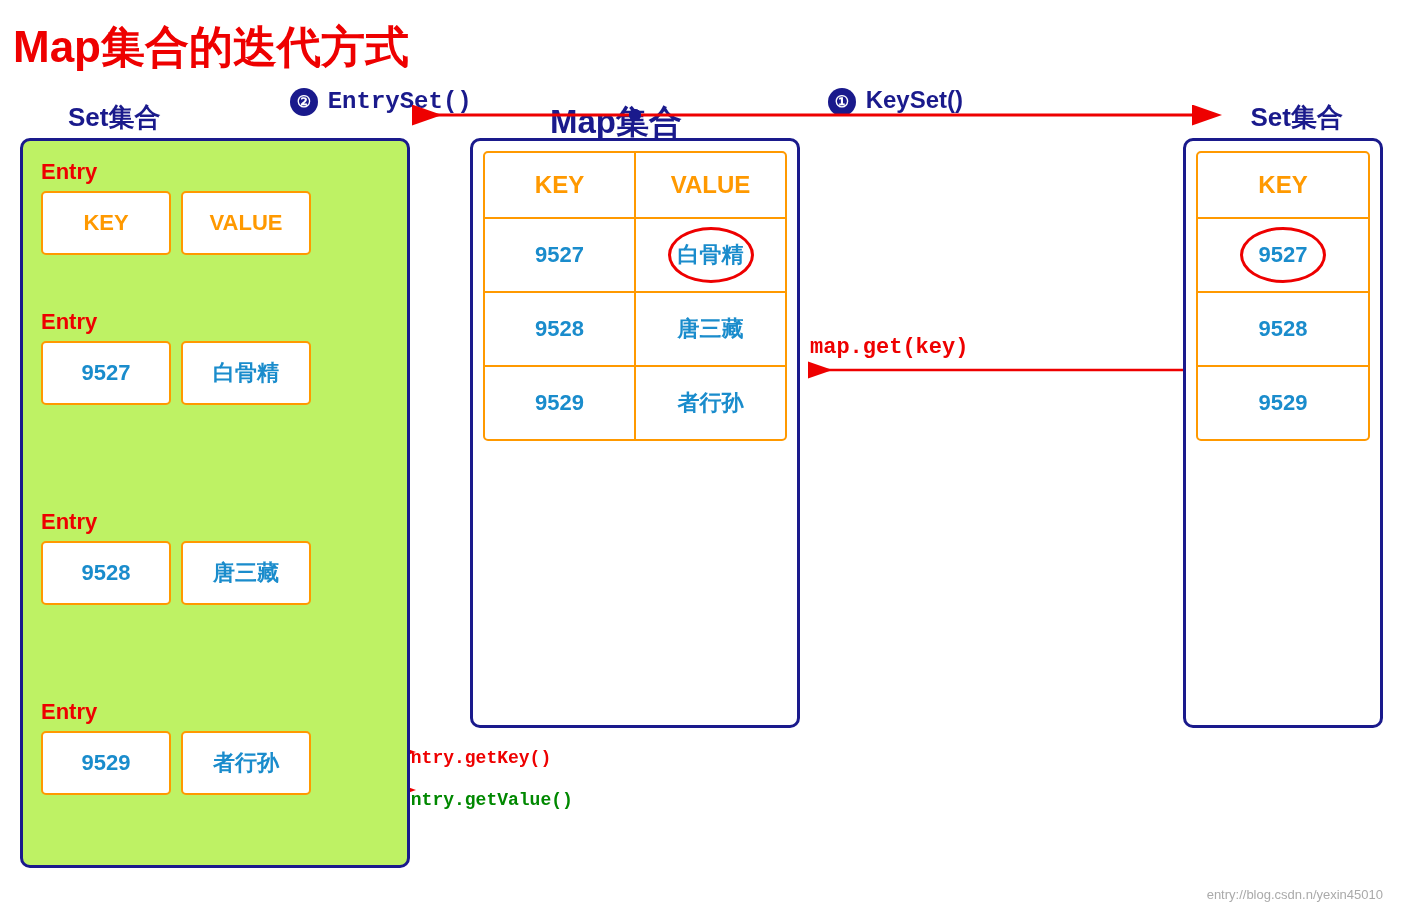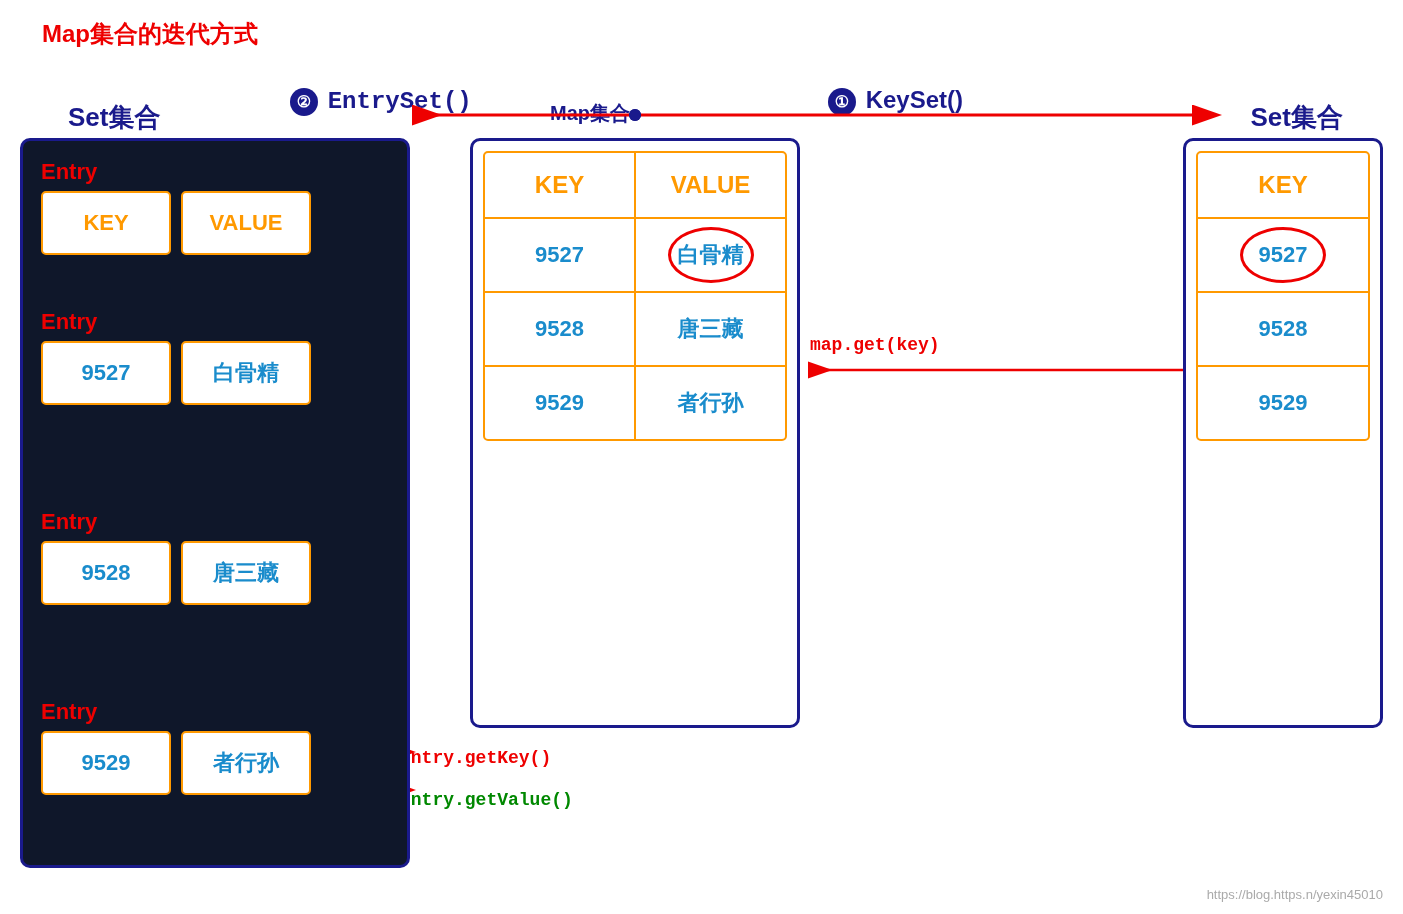--- a/index.html
+++ b/index.html
@@ -16,22 +16,22 @@
       position: relative;
       width: 1403px;
       height: 914px;
       background: #fff;
     }
 
     
     .page-title {
       position: absolute;
       top: 18px;
-      left: 42px;
-      font-size: 24px;
+      left: 13px;
+      font-size: 44px;
       font-weight: bold;
       color: #e00;
     }
 
     
     .left-set-label {
       position: absolute;
       top: 100px;
       left: 68px;
       font-size: 26px;
@@ -40,21 +40,21 @@
     }
 
     .left-box {
       position: absolute;
       top: 138px;
       left: 20px;
       width: 390px;
       height: 730px;
       border: 3px solid #1a1a8c;
       border-radius: 10px;
-      background: #0f172a;
+      background: #bef264;
     }
 
     
     .entry-block {
       position: absolute;
       left: 18px;
     }
     .entry-label {
       font-size: 22px;
       font-weight: bold;
@@ -86,21 +86,21 @@
     .entry-block-1 { top: 18px; }
     .entry-block-2 { top: 168px; }
     .entry-block-3 { top: 368px; }
     .entry-block-4 { top: 558px; }
 
     
     .mid-set-label {
       position: absolute;
       top: 100px;
       left: 550px;
-      font-size: 20px;
+      font-size: 33px;
       font-weight: bold;
       color: #1a1a8c;
     }
 
     .mid-box {
       position: absolute;
       top: 138px;
       left: 470px;
       width: 330px;
       height: 590px;
@@ -313,21 +313,21 @@
       font-weight: bold;
       margin-right: 3px;
       vertical-align: middle;
     }
 
     
     .mapget-label {
       position: absolute;
       top: 335px;
       left: 810px;
-      font-size: 18px;
+      font-size: 22px;
       font-weight: bold;
       color: #e00;
       font-family: "Courier New", monospace;
     }
 
     
     .getkey-label {
       position: absolute;
       top: 748px;
       left: 400px;
@@ -481,15 +481,15 @@
       </div>
       <div class="right-data-row">
         <div class="right-data-cell">9528</div>
       </div>
       <div class="right-data-row">
         <div class="right-data-cell">9529</div>
       </div>
     </div>
   </div>
 
-  <div class="watermark">https://blog.https.n/yexin45010</div>
+  <div class="watermark">entry://blog.csdn.n/yexin45010</div>
 
 </div>
 
 </body></html>

